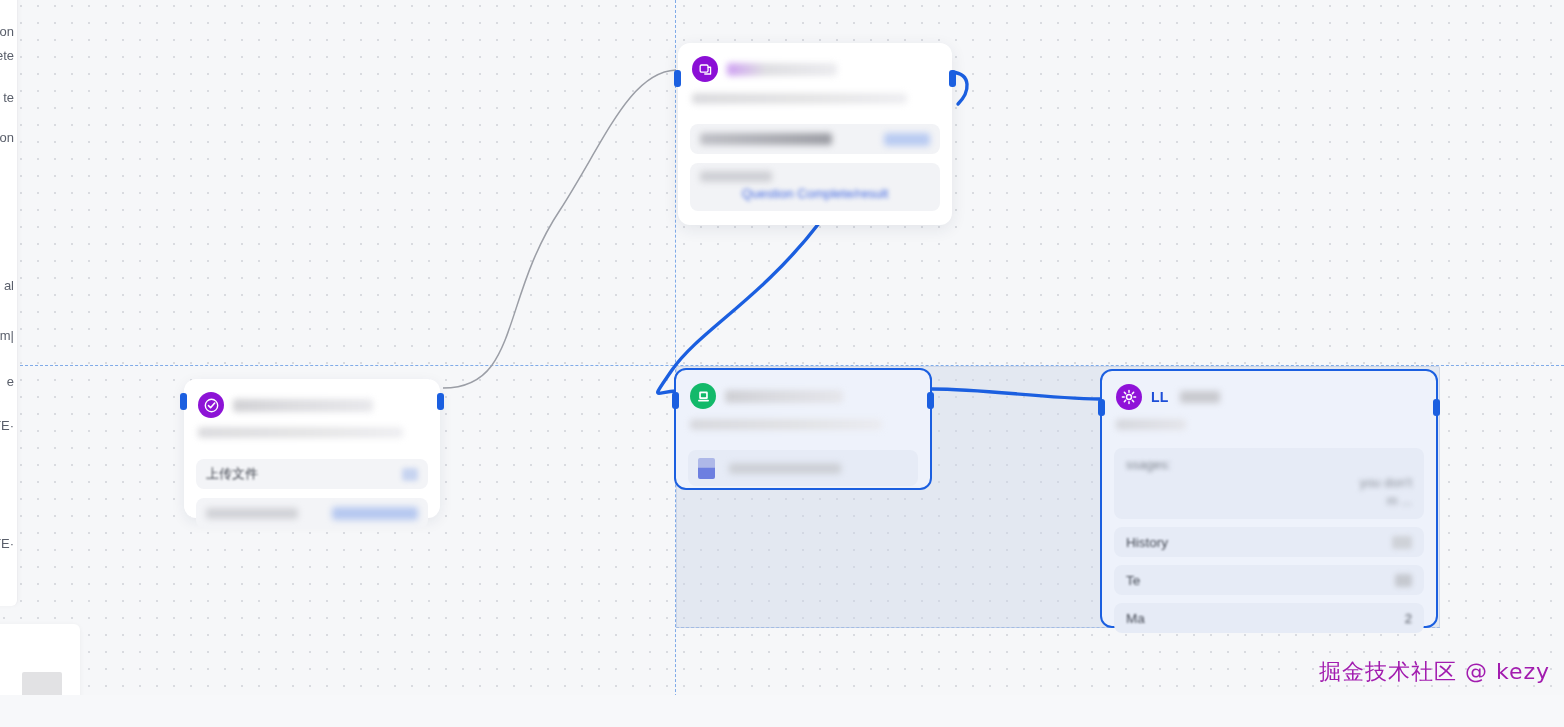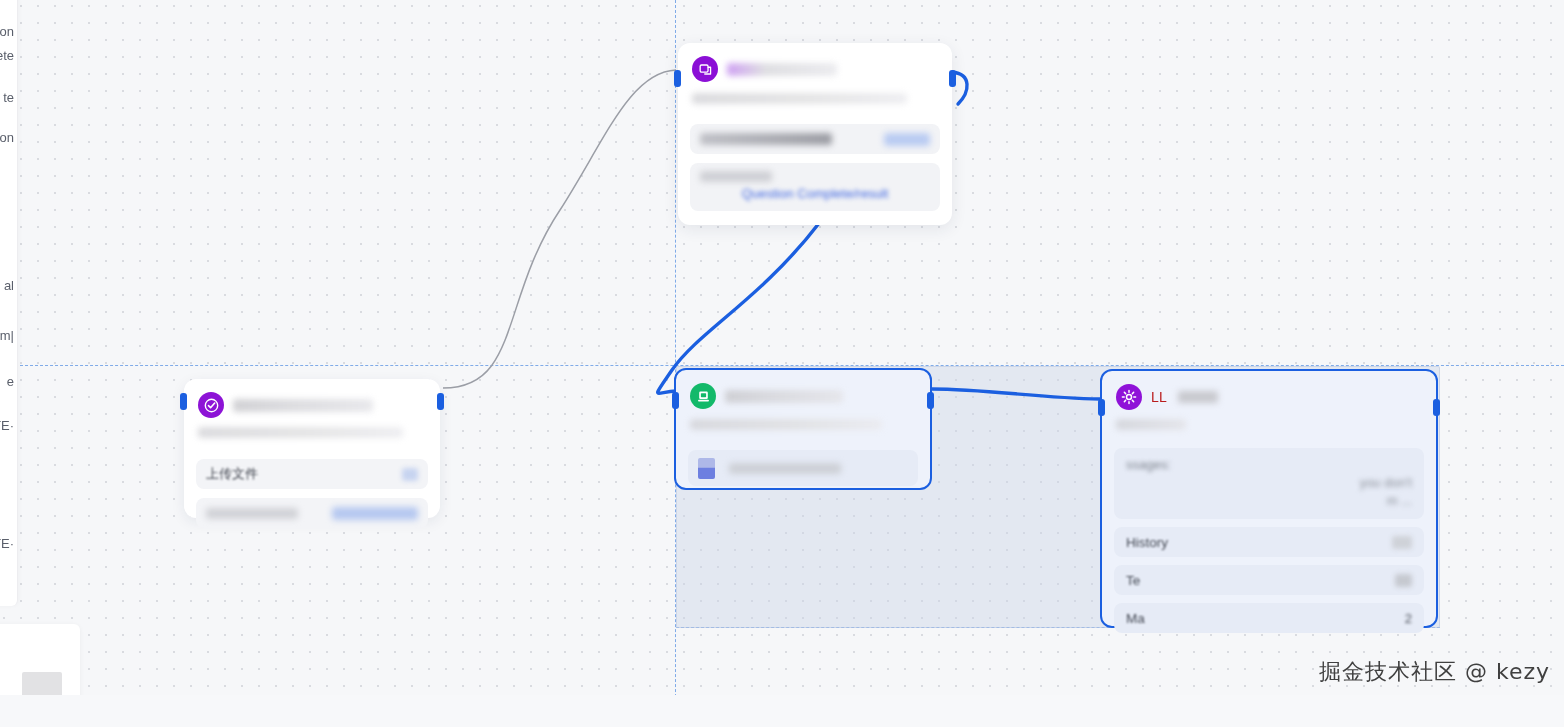--- a/index.html
+++ b/index.html
@@ -253,22 +253,22 @@
     width: 338px;
     height: 259px;
     background: #eef2fb;
     border: 2px solid #1b5fe0;
     border-radius: 12px;
   }
   #node-llm .port { top: 28px; transform: none; }
 
   .llm-title {
     font-size: 14px;
-    color: #b91c1c;
-    font-weight: 400;
+    color: #1d4ed8;
+    font-weight: 700;
     letter-spacing: .2px;
   }
   .llm-title-blurtail {
     display: inline-block;
     width: 40px;
     height: 12px;
     vertical-align: middle;
     margin-left: 2px;
     border-radius: 2px;
     background: #c8c9ce;
@@ -326,21 +326,21 @@
     color: #3b3f49;
     filter: blur(1.2px);
   }
 
   
   .watermark {
     position: absolute;
     right: 14px;
     bottom: 8px;
     font-size: 22px;
-    color: #404040;
+    color: #a21caf;
     letter-spacing: 1px;
     font-family: "DejaVu Sans", sans-serif;
     user-select: none;
   }
 </style>
 </head>
 <body>
 
 <div id="app">
 

